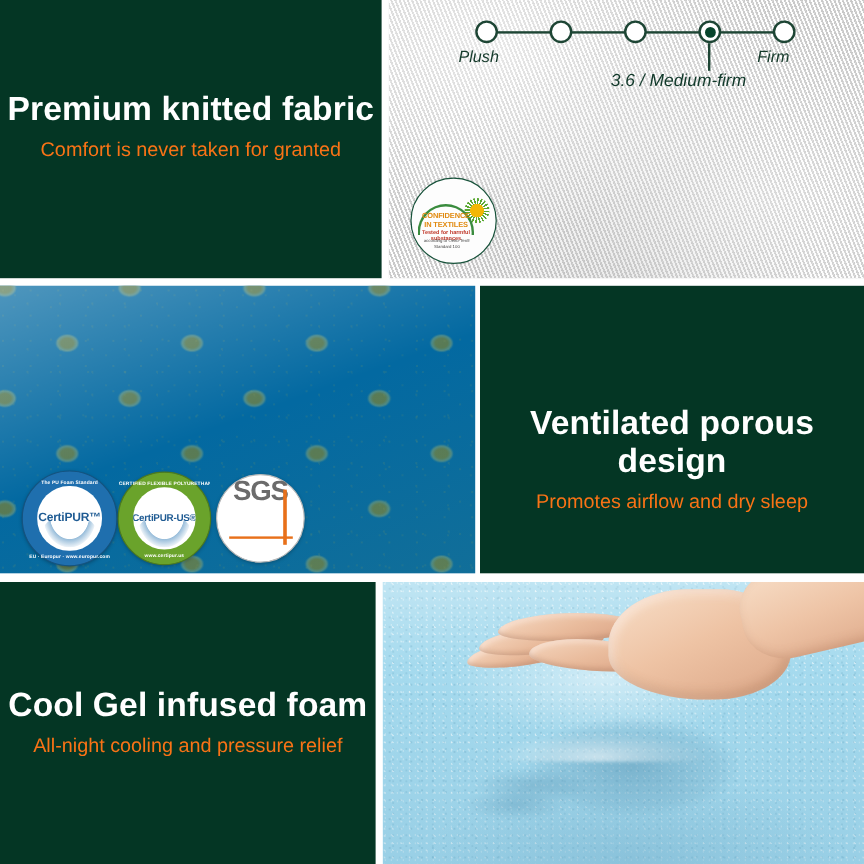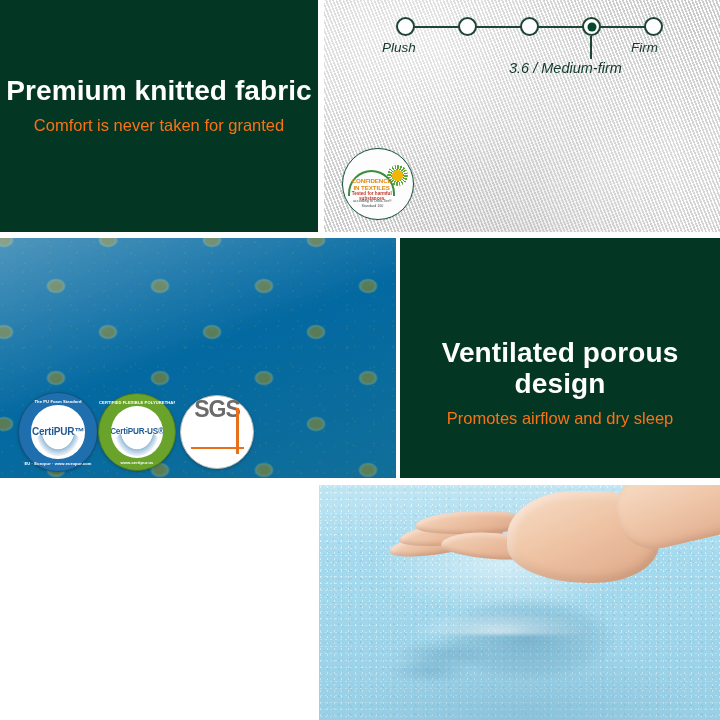--- a/index.html
+++ b/index.html
@@ -225,20 +225,26 @@
     <div class="cell green" style="left:400px;width:320px;">
       <div class="textblock" style="top:100px;">
         <div class="headline">Ventilated porous design</div>
         <div class="subline">Promotes airflow and dry sleep</div>
       </div>
     </div>
   </div>
 
   <div class="row" style="top:485px;height:235px;">
 
+    <div class="cell green" style="left:0;width:313px;">
+      <div class="textblock" style="top:88px;">
+        <div class="headline">Cool Gel infused foam</div>
+        <div class="subline">All-night cooling and pressure relief</div>
+      </div>
+    </div>
 
     <div class="cell foam-blue" style="left:319px;width:401px;">
       <div class="bgrain"></div>
       <div class="lift"></div>
       <div class="imprint"></div>
       <div class="imprint-hi"></div>
 
       <div class="hand" style="left:62px;top:0px;width:340px;height:125px;">
         <div class="finger" style="left:8px;top:50px;width:86px;height:20px;transform:rotate(-7deg);"></div>
         <div class="finger" style="left:18px;top:38px;width:104px;height:22px;transform:rotate(-5deg);"></div>

